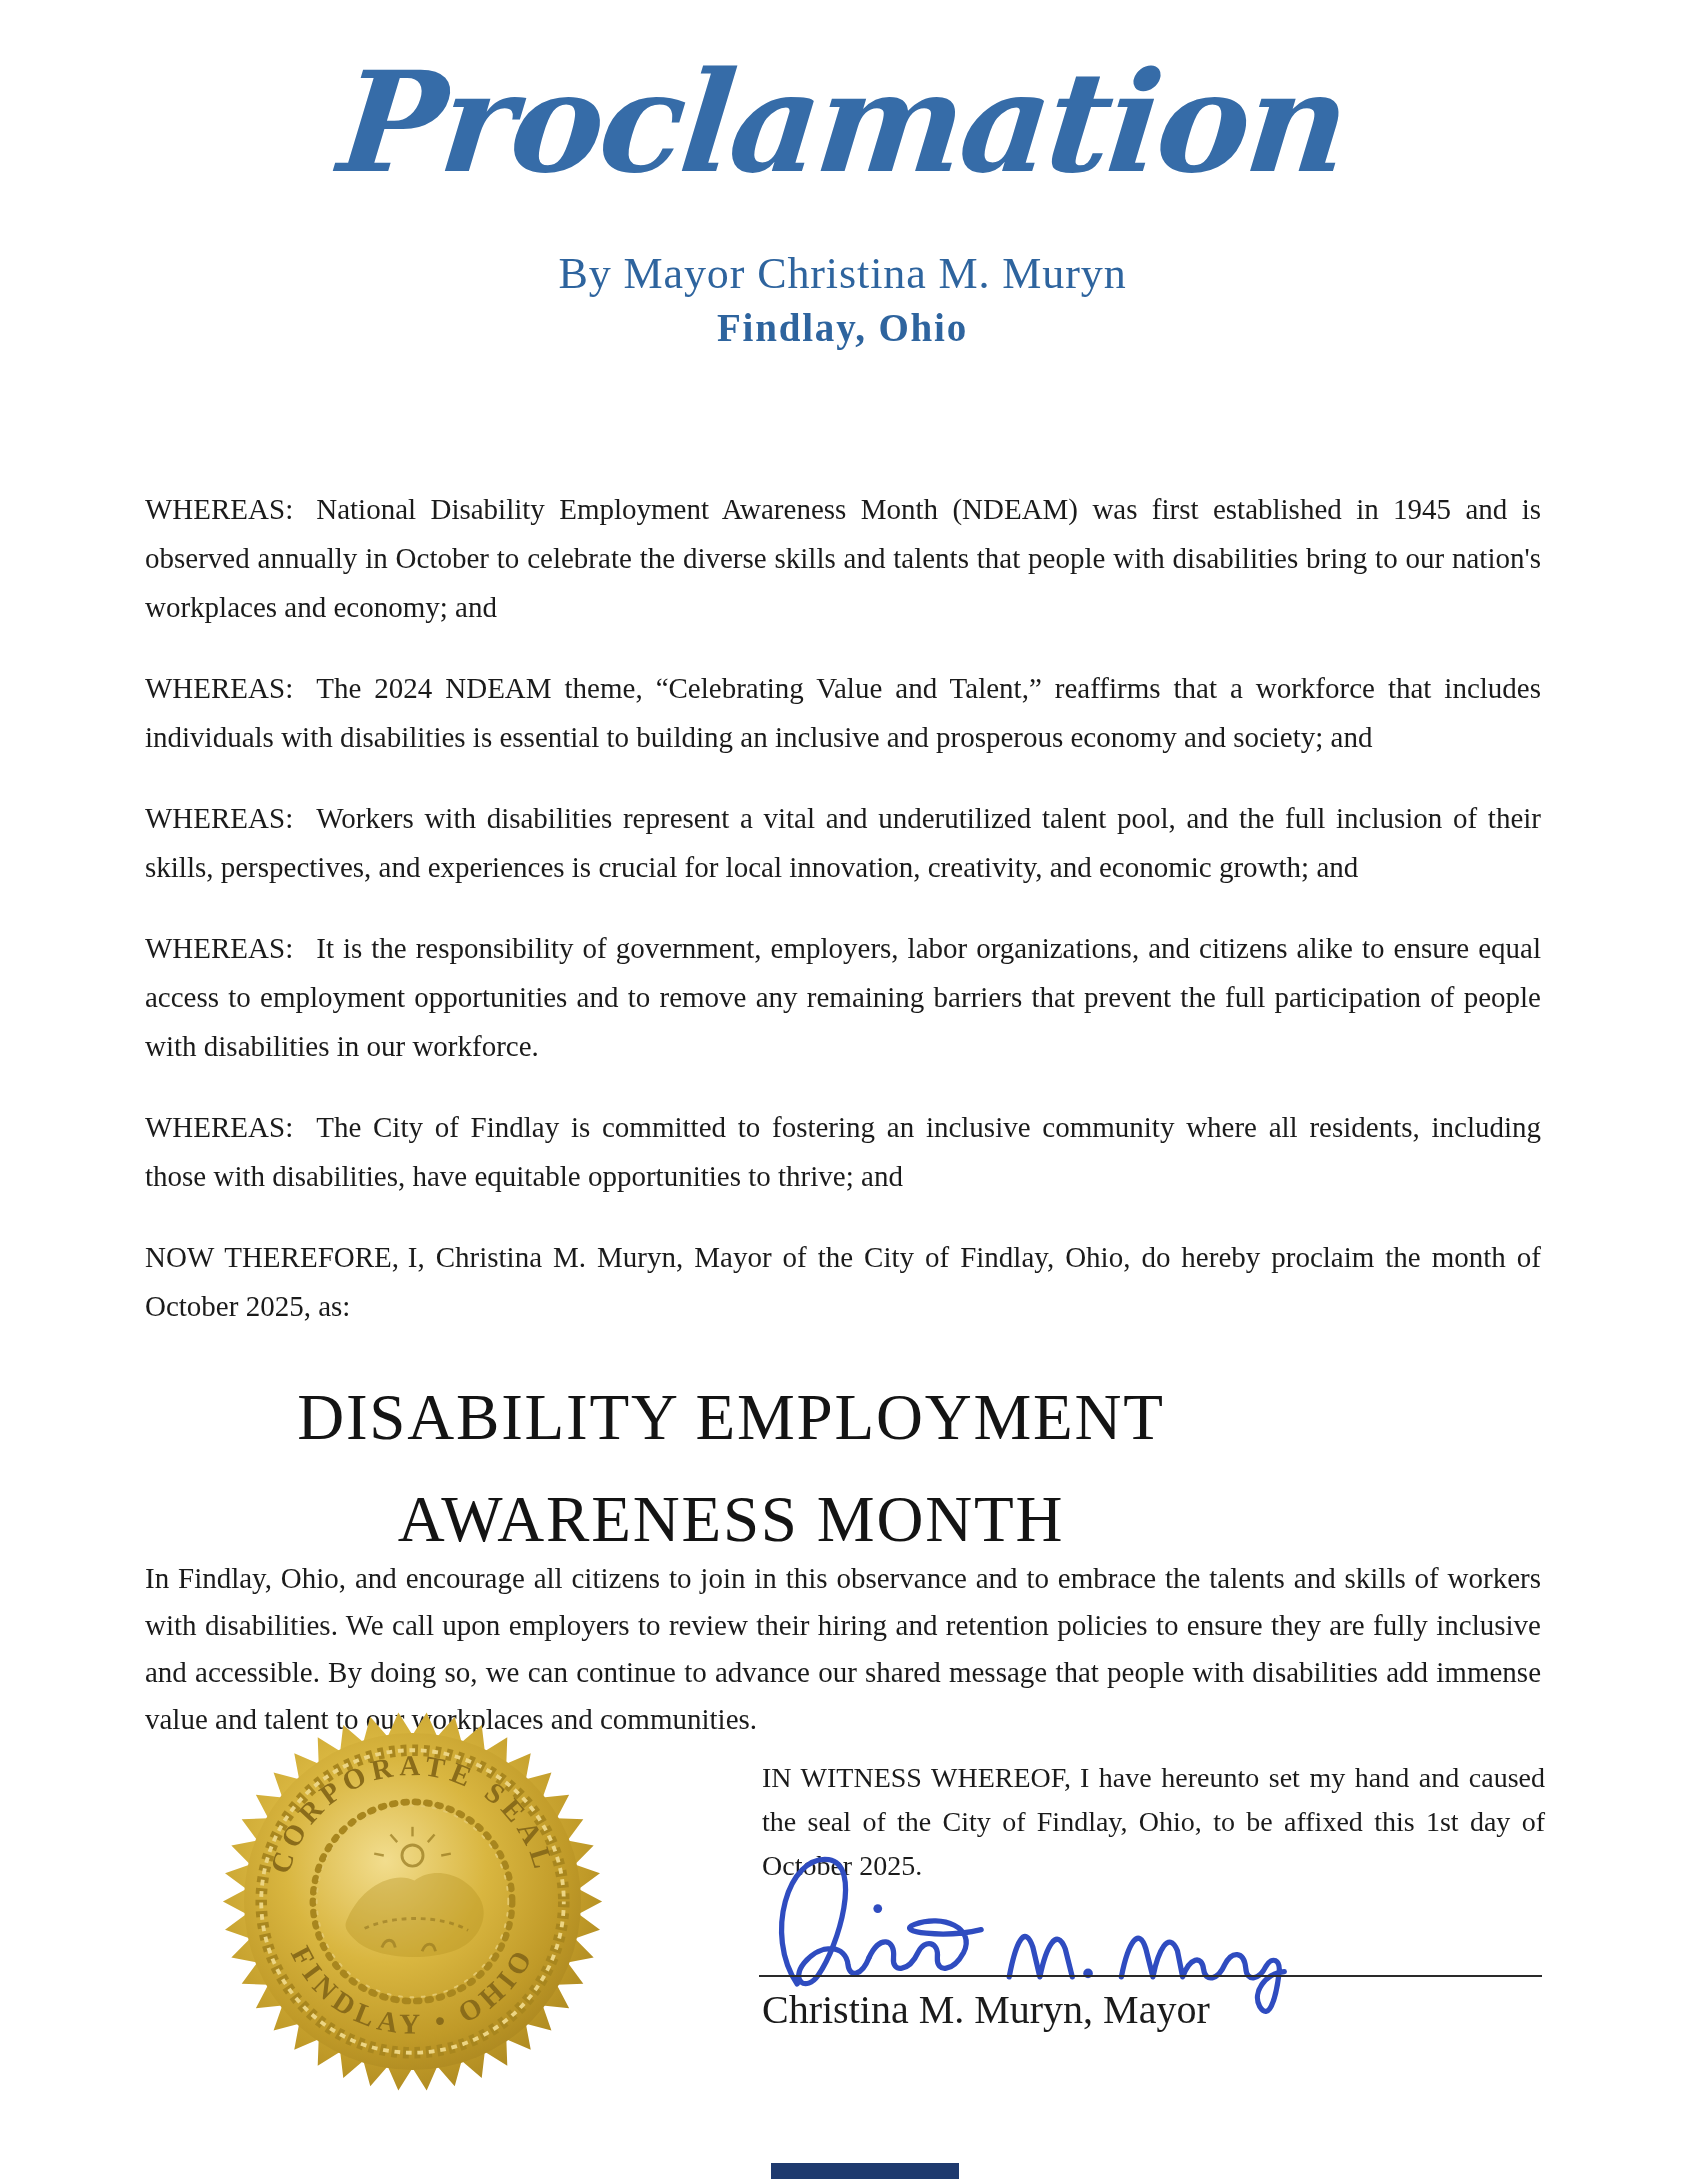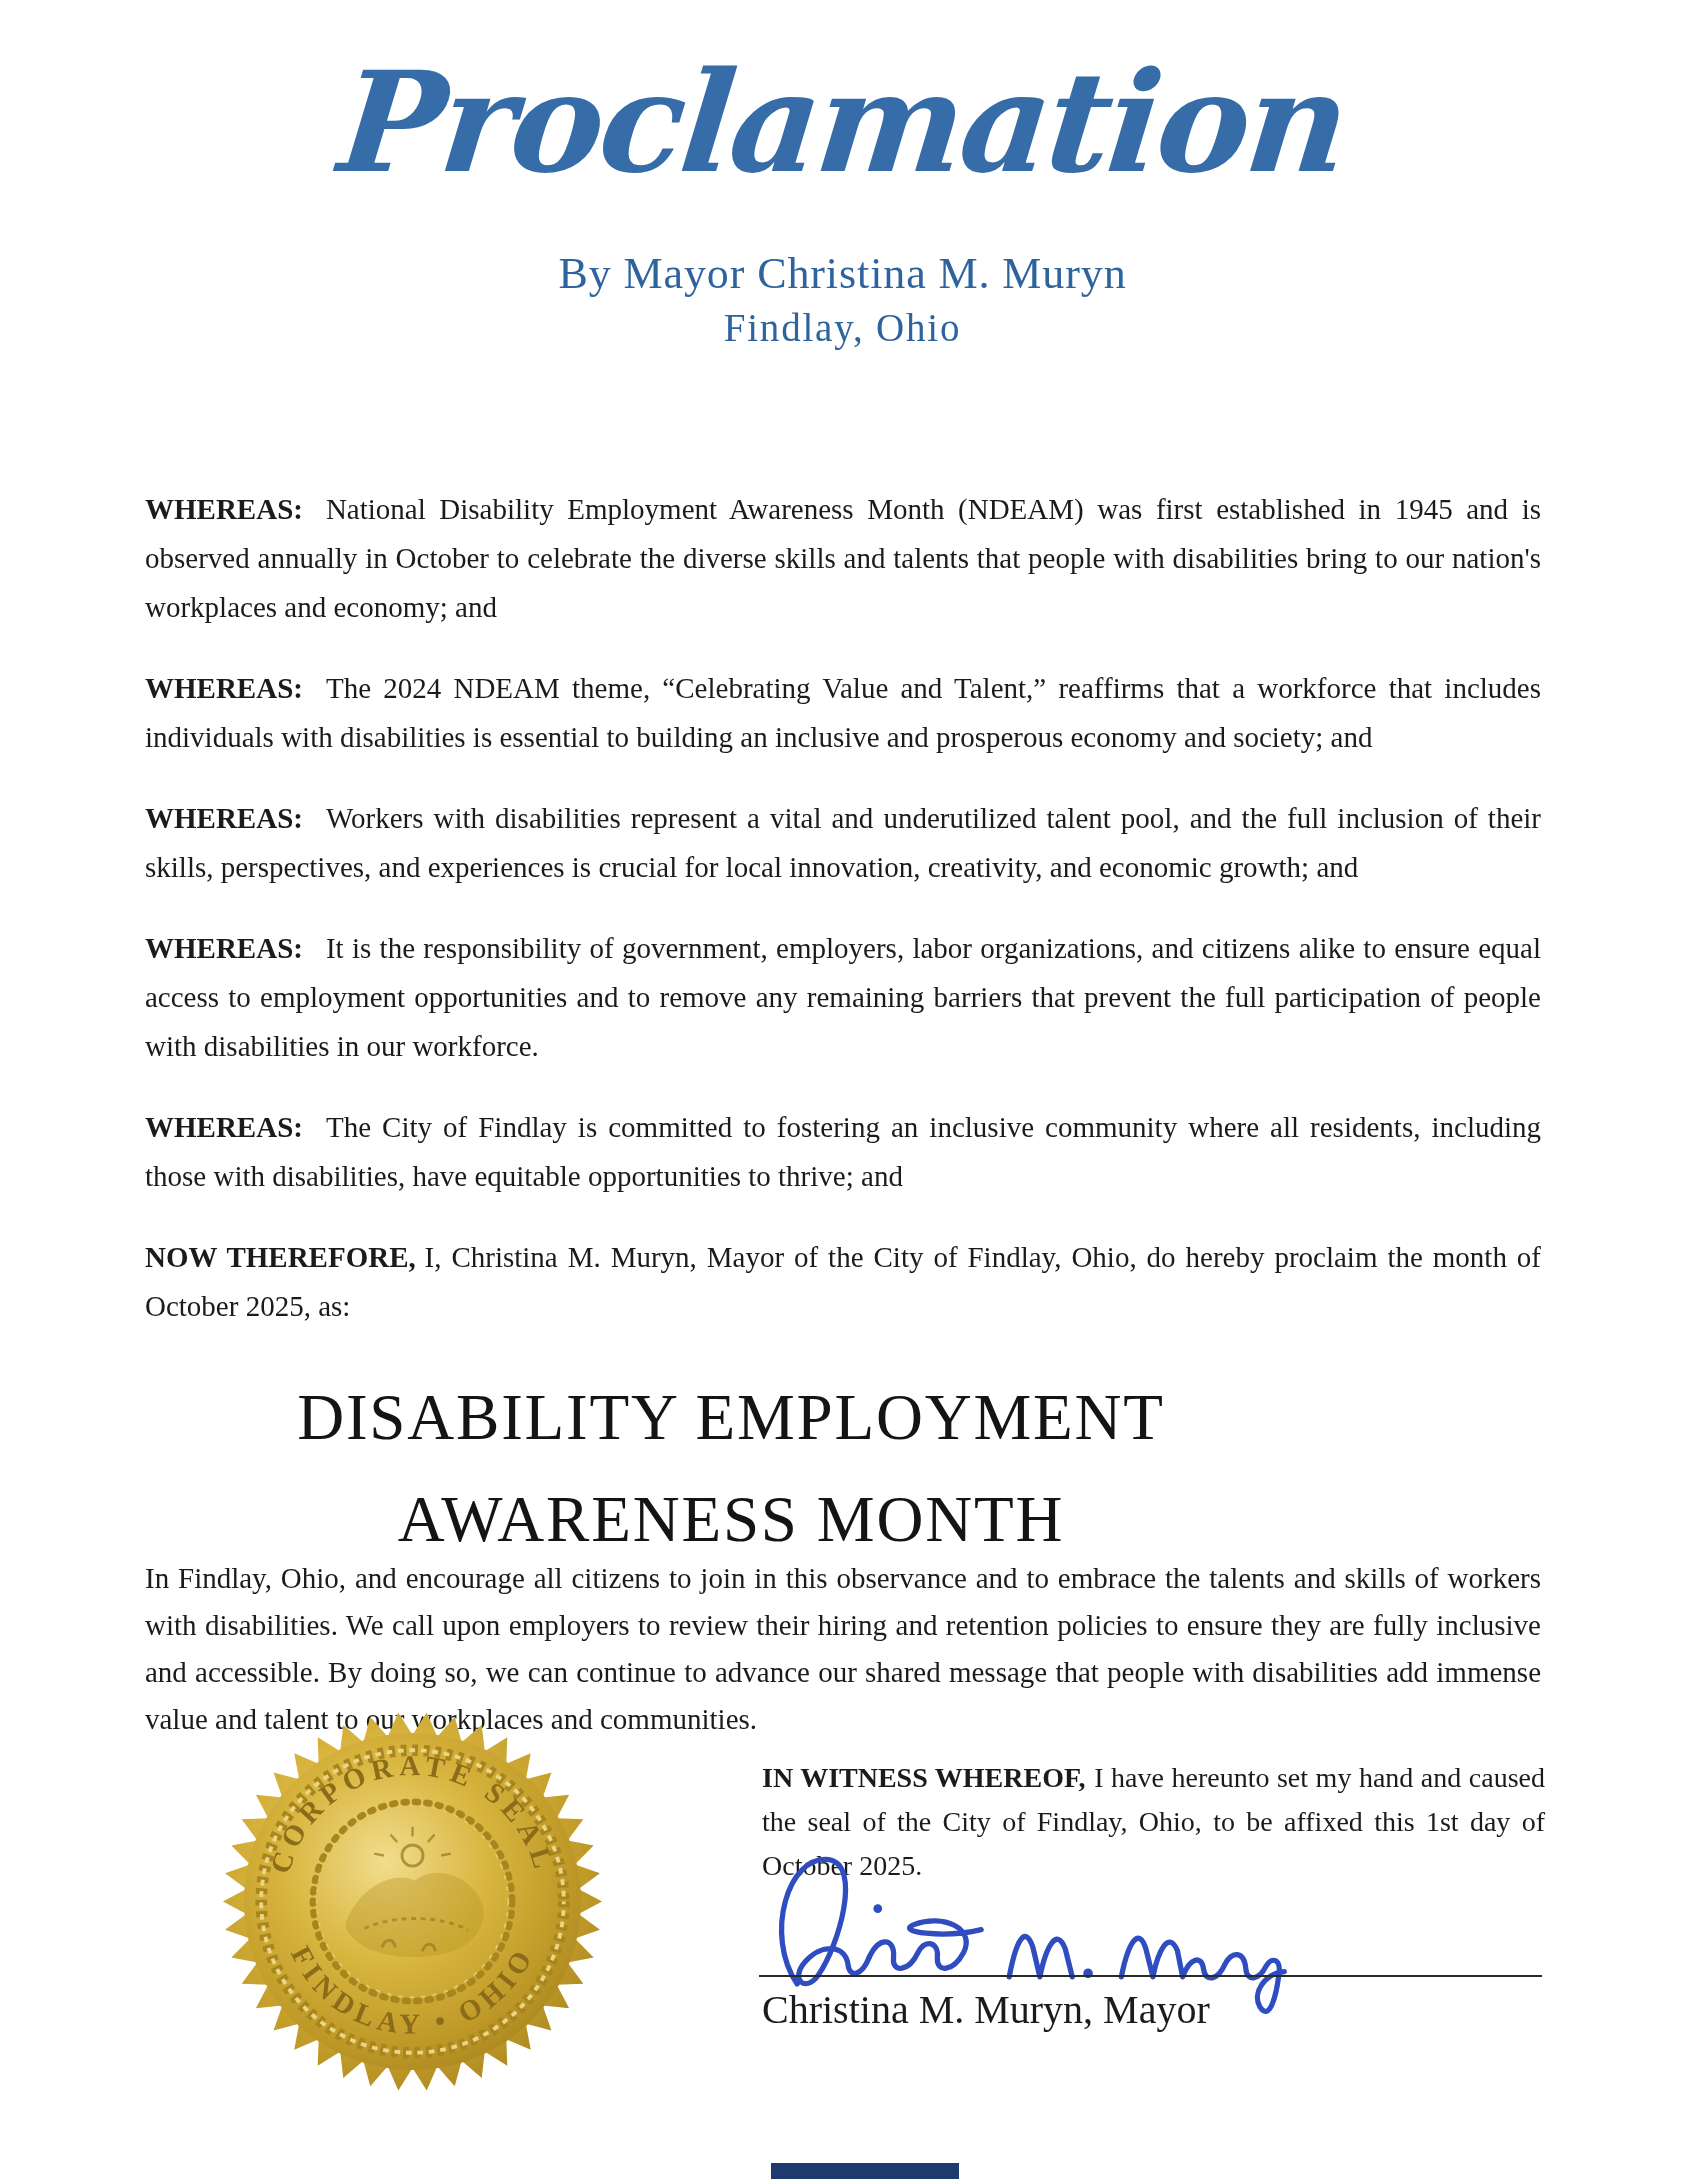--- a/index.html
+++ b/index.html
@@ -21,31 +21,31 @@
     transform:skewX(-6deg);
     letter-spacing:-3.5px;
   }
   .byline{
     margin-top:50px;
     font-size:44px;line-height:1.15;
     color:#2e649e;letter-spacing:0.9px;
   }
   .city{
     margin-top:5.3px;
-    font-size:39px;font-weight:normal;
+    font-size:39px;font-weight:bold;
     color:#2e649e;letter-spacing:1.8px;
   }
   
   .bodytext{position:absolute;top:485px;left:145px;width:1396px;color:#1b1b1b;}
   .para{
     margin:0 0 32px 0;
     font-size:29px;line-height:49px;
     text-align:justify;
   }
-  .para b{font-weight:bold;}
+  .para b{font-weight:normal;}
   .gap2{display:inline-block;width:23px;}
   .gap1{display:inline-block;width:8.8px;}
   
   .procl-title{
     position:absolute;top:1366px;left:0;width:1462px;
     text-align:center;color:#141414;
   }
   .procl-line{font-size:65px;line-height:102px;letter-spacing:1.8px;}
   
   .closing{position:absolute;top:1555px;left:145px;width:1396px;color:#1b1b1b;}

